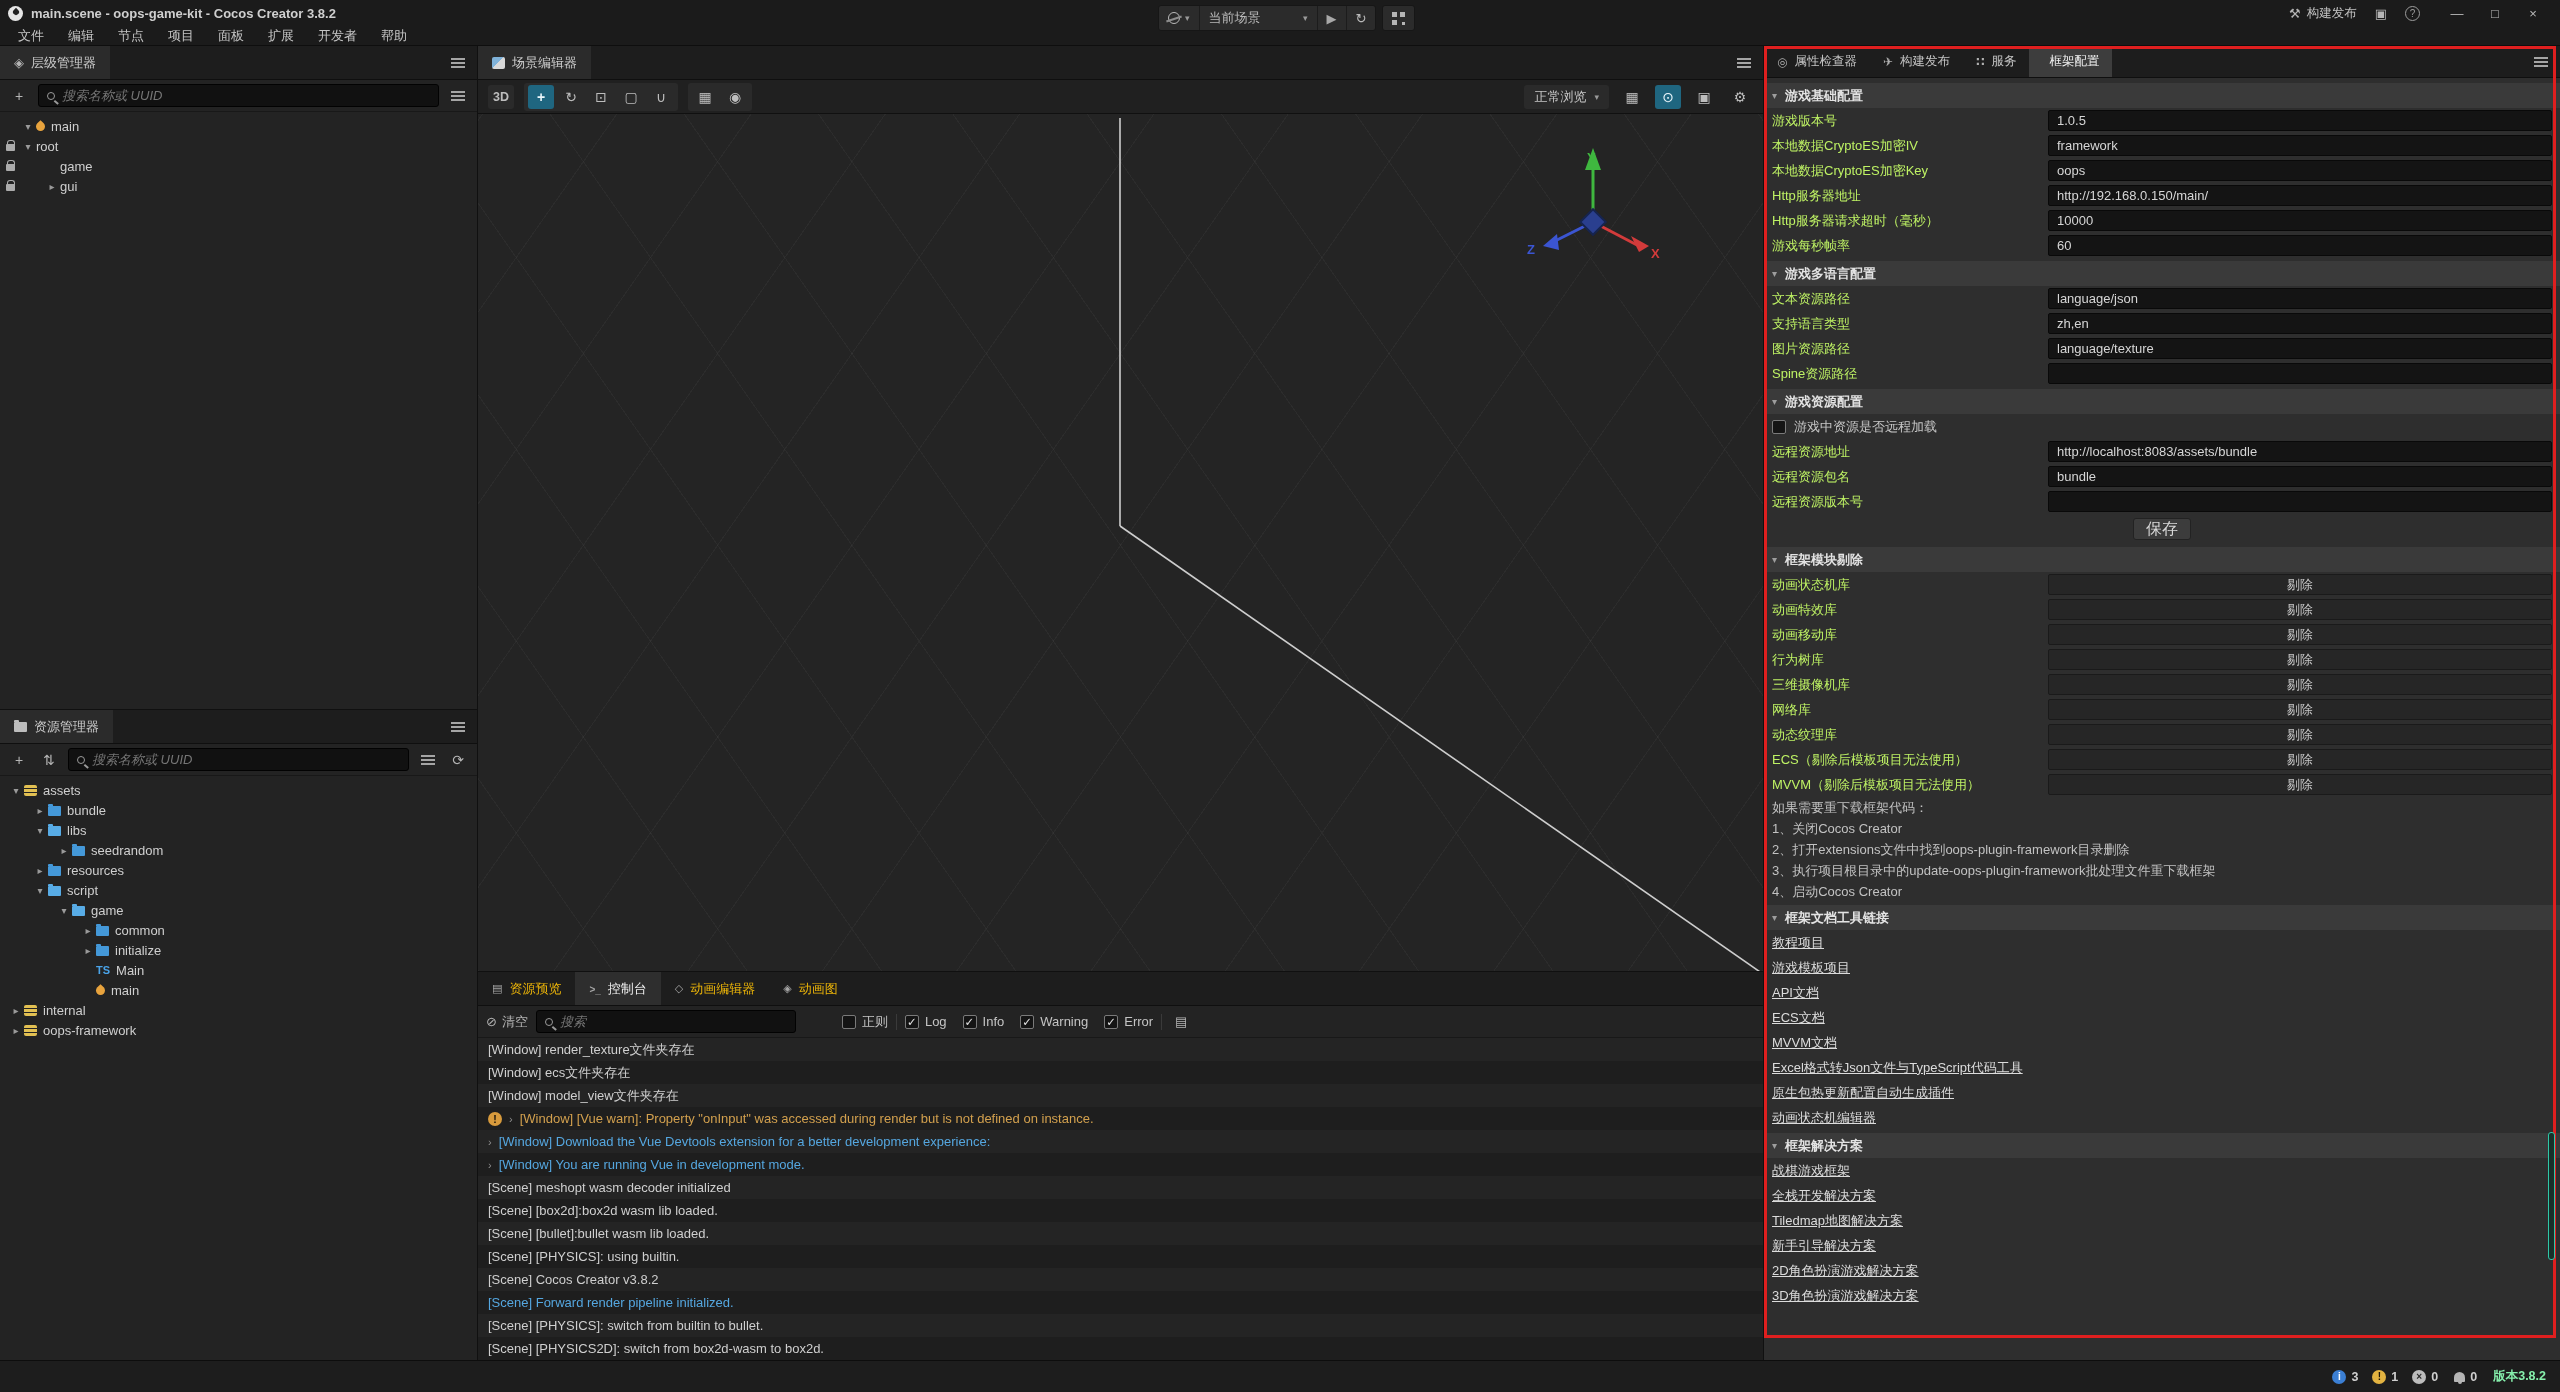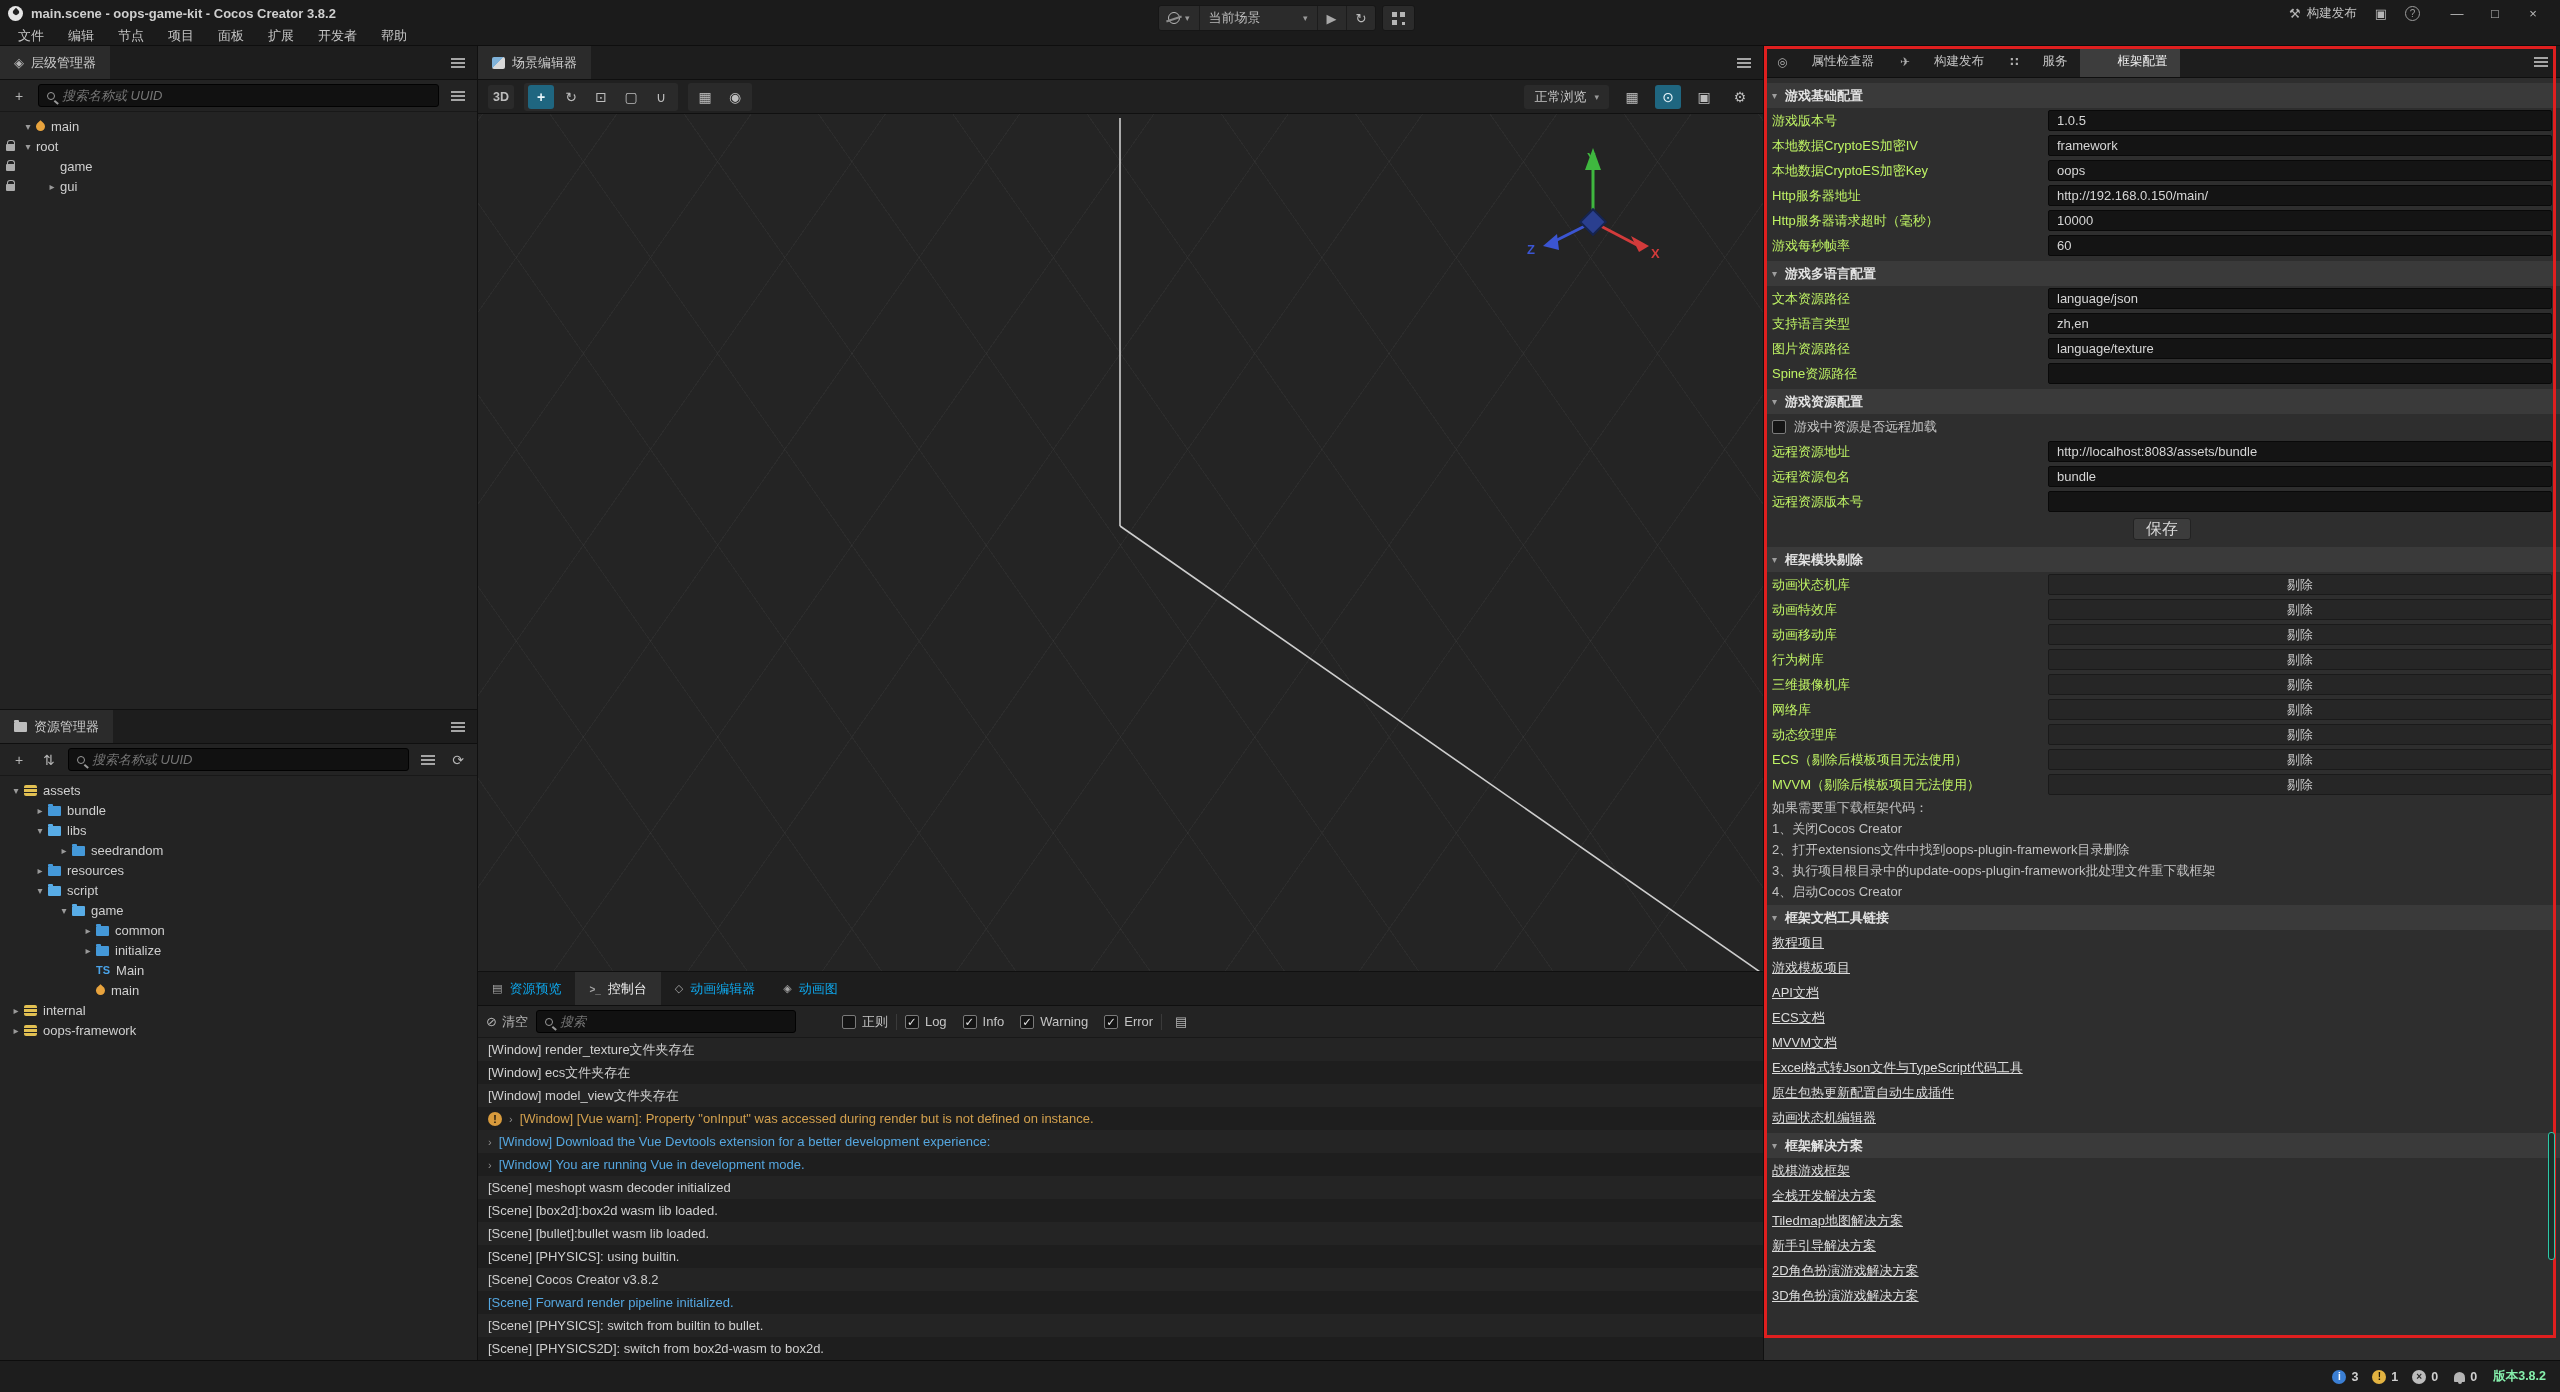--- a/index.html
+++ b/index.html
@@ -67,21 +67,21 @@
   #scene-toolbar{height:34px;background:#202020;display:flex;align-items:center;padding:0 10px;gap:10px;border-bottom:1px solid #101010;text-align:center;}
   .st-btn{height:24px;min-width:26px;padding:0 5px;display:flex;align-items:center;justify-content:center;color:#bdbdbd;font-size:14px;border-radius:3px;}
   .st-btn.active{background:#1f6680;color:#eaf6fb;}
   .st-group{display:flex;align-items:center;gap:4px;background:#2a2a2a;border-radius:3px;padding:2px 4px;}
   .st-right{margin-left:auto;display:flex;align-items:center;gap:10px;}
   .viewmode{display:flex;align-items:center;gap:8px;background:#2a2a2a;border-radius:3px;height:24px;padding:0 10px;font-size:13px;color:#c4c4c4;}
   #viewport{position:absolute;left:0;top:68px;right:0;bottom:0;background:#242424;
     background-image:repeating-linear-gradient(55deg,rgba(255,255,255,.035) 0 1px,transparent 1px 110px),
                      repeating-linear-gradient(-55deg,rgba(255,255,255,.035) 0 1px,transparent 1px 110px);}
   
-  .ctab{display:flex;align-items:center;gap:7px;padding:0 14px;font-size:13px;color:#0ea5e9;}
+  .ctab{display:flex;align-items:center;gap:7px;padding:0 14px;font-size:13px;color:#eab308;}
   .ctab.on{background:#2e2e2e;color:#f0f0f0;}
   .cicon{font-size:11px;color:#a5a5a5;font-style:normal;}
   .cicon.preview::before{content:"▤";}
   .cicon.terminal::before{content:">_";font-weight:bold;font-size:10px;}
   .cicon.anim::before{content:"◇";}
   .cicon.graph::before{content:"◈";}
   .filt{display:flex;align-items:center;gap:6px;font-size:13px;color:#c4c4c4;}
   .cb{width:14px;height:14px;border:1px solid #7a7a7a;background:#141414;border-radius:2px;position:relative;flex:none;}
   .cb.on::before{content:"✓";position:absolute;left:1px;top:-1px;color:#e0e0e0;font-size:11.5px;}
   .vsep{width:1px;height:16px;background:#3a3a3a;}
@@ -90,21 +90,21 @@
   .logrow:nth-of-type(odd){background:#242424;}
   .logrow:nth-of-type(even){background:#1e1e1e;}
   .warnic{display:none;width:14px;height:14px;border-radius:50%;background:#d79a3c;color:#14100a;font-weight:bold;font-size:10.5px;align-items:center;justify-content:center;flex:none;}
   .logchev{display:none;color:#8f8f8f;font-size:11px;}
   .logrow.warn .warnic{display:flex;}
   .logrow.warn .logchev,.logrow.link .logchev{display:inline;}
   .logrow.warn .logtext{color:#d2a04e;}
   .logrow.link .logtext,.logrow.info .logtext{color:#55a7e0;}
   
   #inspector{background:#2e2e2e;}
-  .itab{display:flex;align-items:center;gap:24px;padding:12px 13px;font-size:12.5px;color:#c3c3c3;}
+  .itab{display:flex;align-items:center;gap:7px;padding:12px 13px;font-size:12.5px;color:#c3c3c3;}
   .itab.on{background:#3d3d3d;color:#f2f2f2;}
   .iicon{font-size:12px;color:#b0b0b0;font-style:normal;}
   .iicon.insp::before{content:"◎";}
   .iicon.build::before{content:"✈";}
   .iicon.service::before{content:"∷";font-weight:bold;}
   .iicon.frame::before{content:"";}
   #ibody{position:absolute;left:0;top:32px;right:0;bottom:0;padding:2px 0 0 0;overflow:hidden;}
   .sechead{height:25px;background:#3a3a3a;display:flex;align-items:center;gap:8px;padding:0 8px;margin-top:3px;}
   .sechead .sc{font-size:10px;color:#9d9d9d;}
   .sechead .st{font-size:13px;font-weight:bold;color:#e3e3e3;}

